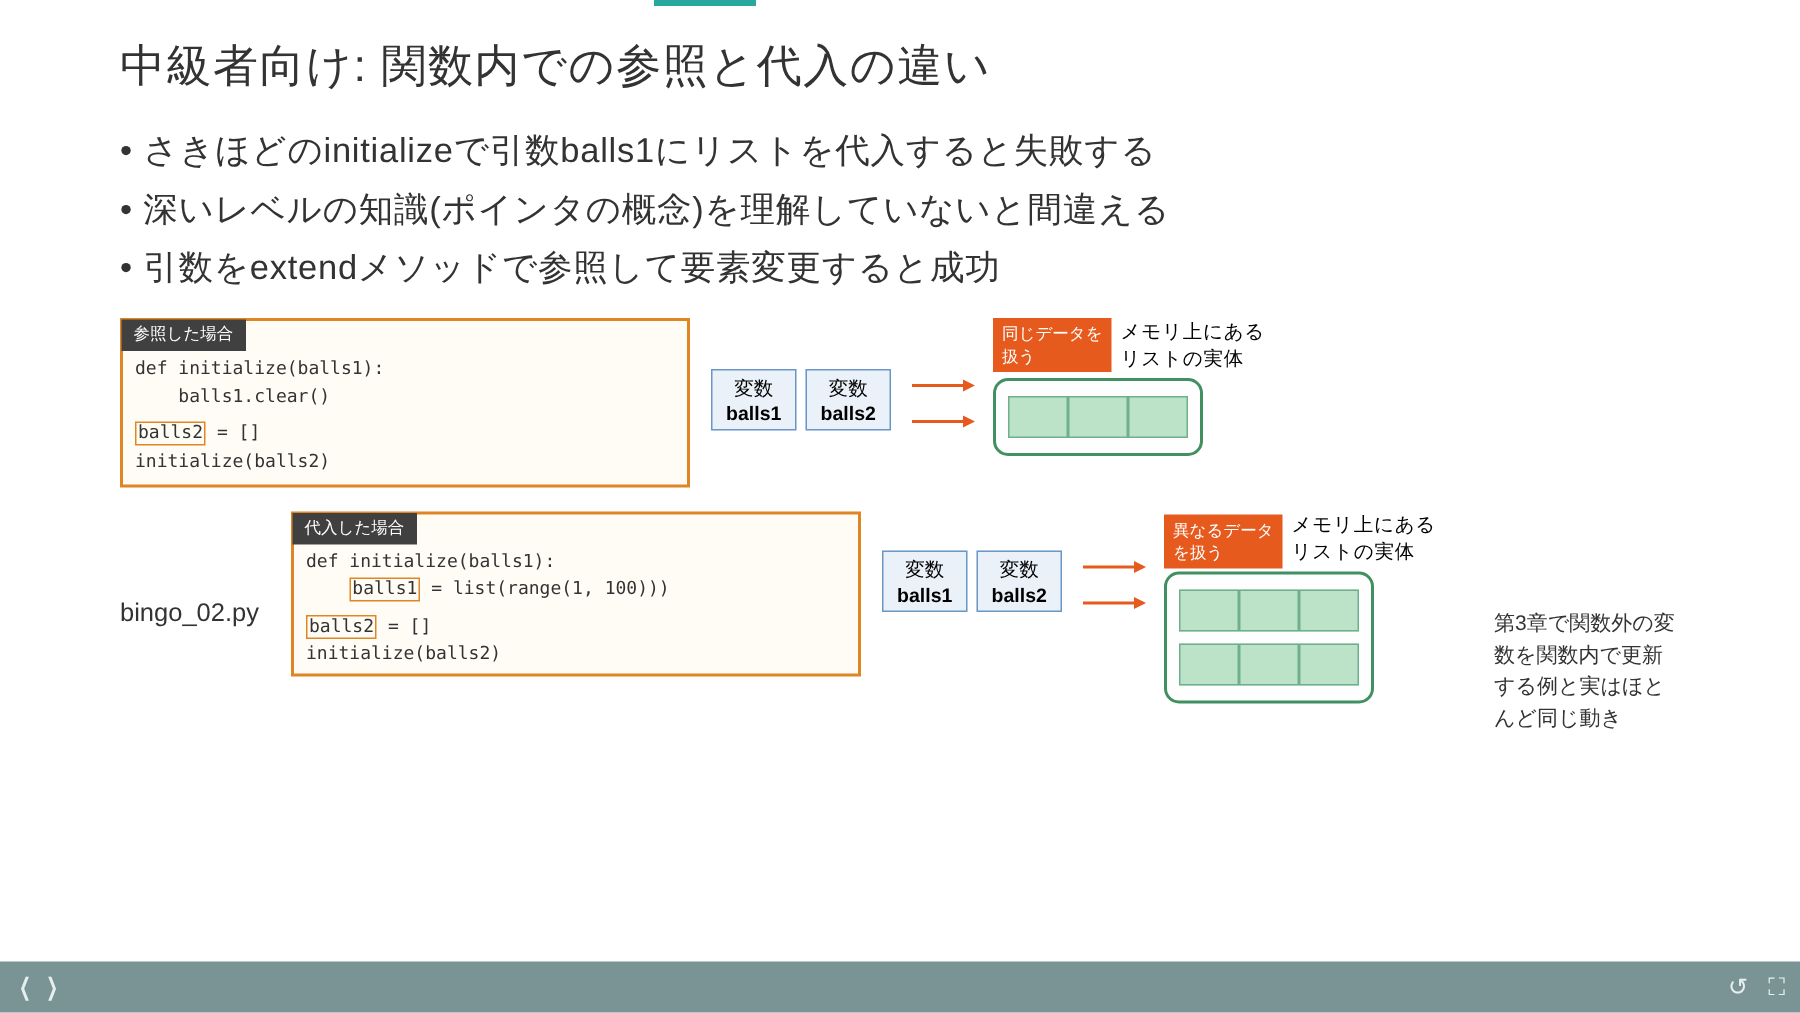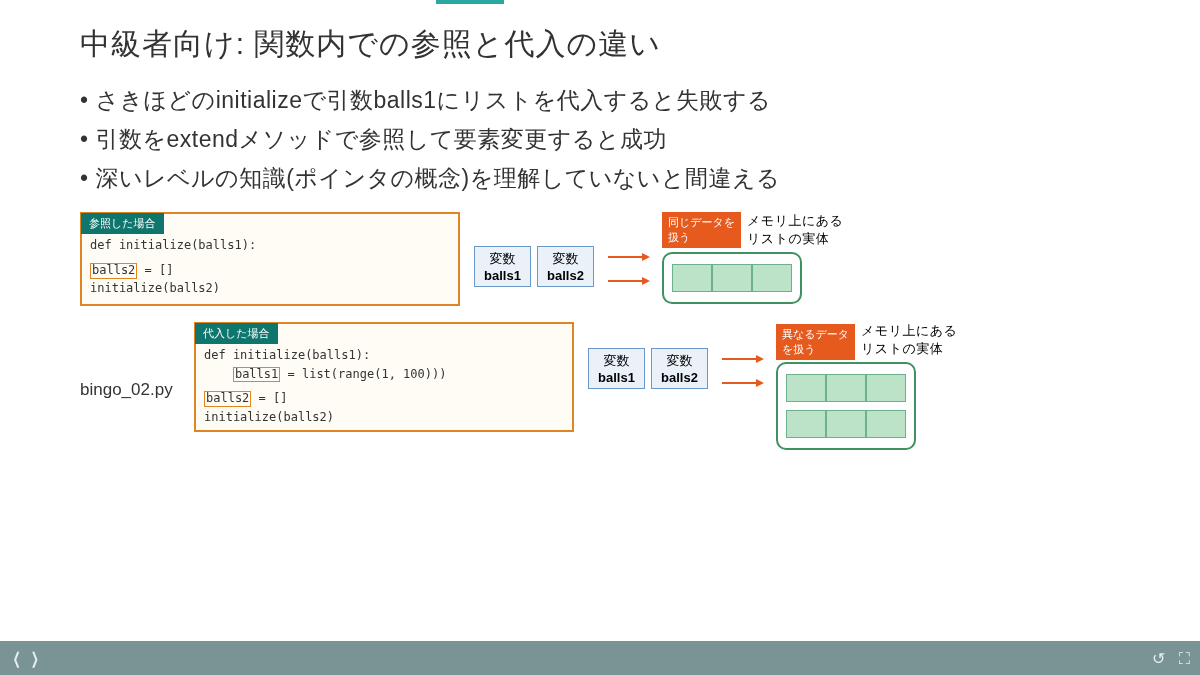--- a/index.html
+++ b/index.html
@@ -9,21 +9,21 @@
   .nav-icon, .share-icon, .full-icon { color: #e6eeee; font-size: 16px; display: inline-block; }
   .nav-icon span { display: inline-block; transform: scaleX(0.6); }
   h1 { font-size: 30px; font-weight: 400; color: #333; margin-bottom: 16px; letter-spacing: 1px; }
   ul.bullets { list-style: none; padding-left: 0; margin-bottom: 14px; }
   ul.bullets li { font-size: 23px; color: #333; line-height: 1.7; letter-spacing: 0.5px; }
   ul.bullets li::before { content: "• "; }
   .figs { display: flex; flex-direction: column; gap: 16px; margin-top: 6px; }
   .fig-row { display: flex; align-items: flex-start; gap: 14px; }
   .fig-label { width: 100px; font-size: 17px; color: #333; flex-shrink: 0; padding-top: 58px; }
   .code-block { position: relative; border: 2px solid #e08524; background: #fefcf5; width: 380px; font-family: ui-monospace, Menlo, monospace; font-size: 12px; line-height: 1.55; color: #333; padding: 22px 8px 6px 8px; flex-shrink: 0; }
-  .code-tag { position: absolute; top: -1px; left: -1px; background: #0f766e; color: #fff; font-size: 11px; padding: 2px 8px; font-family: "Hiragino Sans", sans-serif; }
+  .code-tag { position: absolute; top: -1px; left: -1px; background: #404040; color: #fff; font-size: 11px; padding: 2px 8px; font-family: "Hiragino Sans", sans-serif; }
   .hl { border: 1.5px solid #e08524; padding: 0 1px; display: inline-block; line-height: 1.15; }
   .var-col { display: flex; gap: 6px; width: 120px; margin-top: 34px; flex-shrink: 0; }
   .var-box { border: 1.5px solid #6a97c8; background: #eaf1f8; text-align: center; font-size: 13px; padding: 3px 0; }
   .var-box b { font-weight: 700; }
   .arrow-col { display: flex; flex-direction: column; gap: 8px; margin-top: 36px; flex-shrink: 0; }
   .arr { width: 40px; height: 0; border-top: 2px solid #e65a1e; position: relative; margin-top: 8px; }
   .arr::after { content: ""; position: absolute; right: -2px; top: -5px; border-left: 8px solid #e65a1e; border-top: 4px solid transparent; border-bottom: 4px solid transparent; }
   .mem-col { width: 200px; flex-shrink: 0; display: flex; flex-direction: column; align-items: flex-start; }
   .mem-tag { background: #e65a1e; color: #fff; font-size: 11px; padding: 3px 6px; margin-bottom: 2px; }
   .mem-title { font-size: 13px; margin-bottom: 4px; letter-spacing: 0.5px; }
@@ -35,30 +35,31 @@
   pre { white-space: pre; margin: 0; }
 </style>
 </head>
 <body>
 
 <div class="slide">
   <div class="top-accent"></div>
   <h1>中級者向け: 関数内での参照と代入の違い</h1>
   <ul class="bullets">
     <li>さきほどのinitializeで引数balls1にリストを代入すると失敗する</li>
+    <li>深いレベルの知識(ポインタの概念)を理解していないと間違える</li>
     <li>引数をextendメソッドで参照して要素変更すると成功</li>
-    <li>深いレベルの知識(ポインタの概念)を理解していないと間違える</li>
   </ul>
 
   <div class="figs">
 
     <div class="fig-row">
       <div class="code-block">
         <div class="code-tag">参照した場合</div>
         <pre>def initialize(balls1):</pre>
+        <pre>    balls1.clear()</pre>
         <div style="height:6px"></div>
         <pre><span class="hl">balls2</span><span> = []</span></pre>
         <pre>initialize(balls2)</pre>
       </div>
       <div class="var-col">
         <div class="var-box"><span>変数 </span><b>balls1</b></div>
         <div class="var-box"><span>変数 </span><b>balls2</b></div>
       </div>
       <div class="arrow-col">
         <div class="arr"></div>
@@ -112,20 +113,21 @@
             <div class="cell"></div>
             <div class="cell"></div>
           </div>
           <div class="cells-row">
             <div class="cell"></div>
             <div class="cell"></div>
             <div class="cell"></div>
           </div>
         </div>
       </div>
+      <div class="side-note">第3章で関数外の変数を関数内で更新する例と実はほとんど同じ動き</div>
     </div>
 
   </div>
 </div>
 
 <div class="foot">
   <div class="nav-icon"><span>❮</span> <span>❯</span></div>
   <div>
     <span class="share-icon">↺</span>
     &nbsp;

